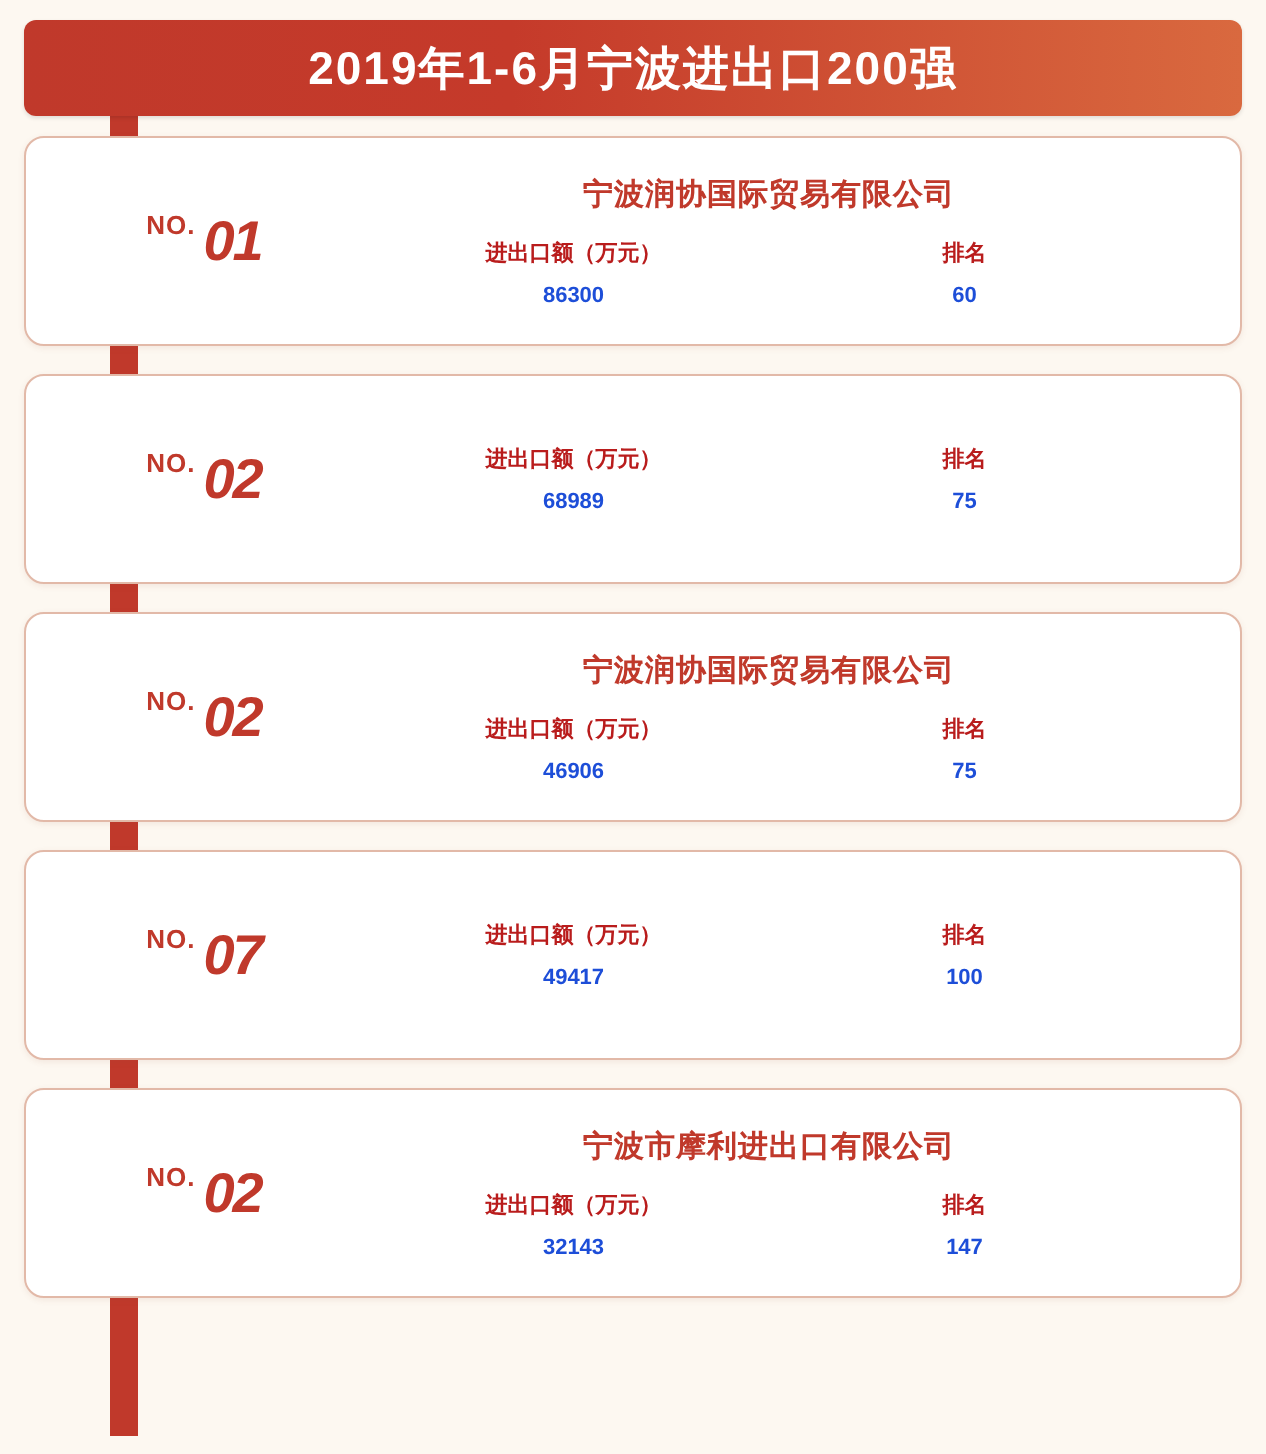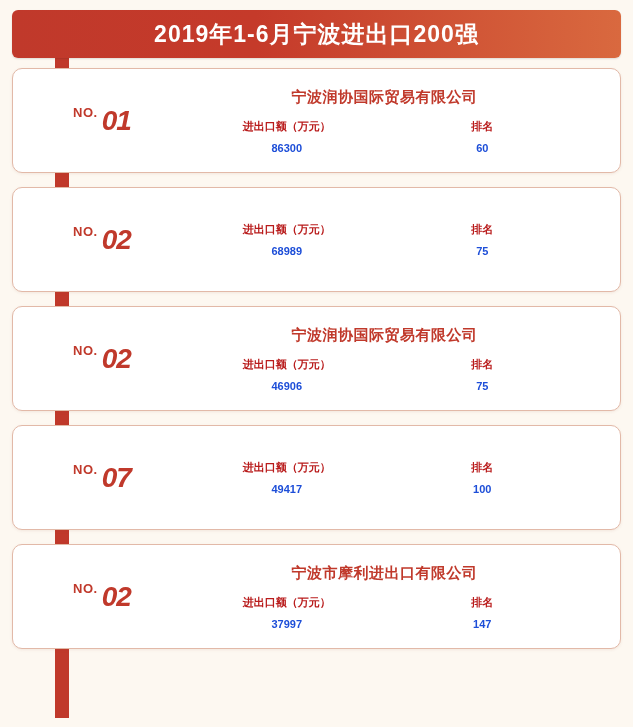--- a/index.html
+++ b/index.html
@@ -208,21 +208,21 @@
   <div class="card">
     <div class="rank-box">
       <span class="rank-no">NO.</span>
       <span class="rank-num">02</span>
     </div>
     <div class="info-box">
       <div class="company">宁波市摩利进出口有限公司</div>
       <div class="metrics">
         <div class="metric">
           <div class="metric-label">进出口额（万元）</div>
-          <div class="metric-value">37997</div>
+          <div class="metric-value">32143</div>
         </div>
         <div class="metric">
           <div class="metric-label">排名</div>
           <div class="metric-value">147</div>
         </div>
       </div>
     </div>
   </div>
 
 </div>

